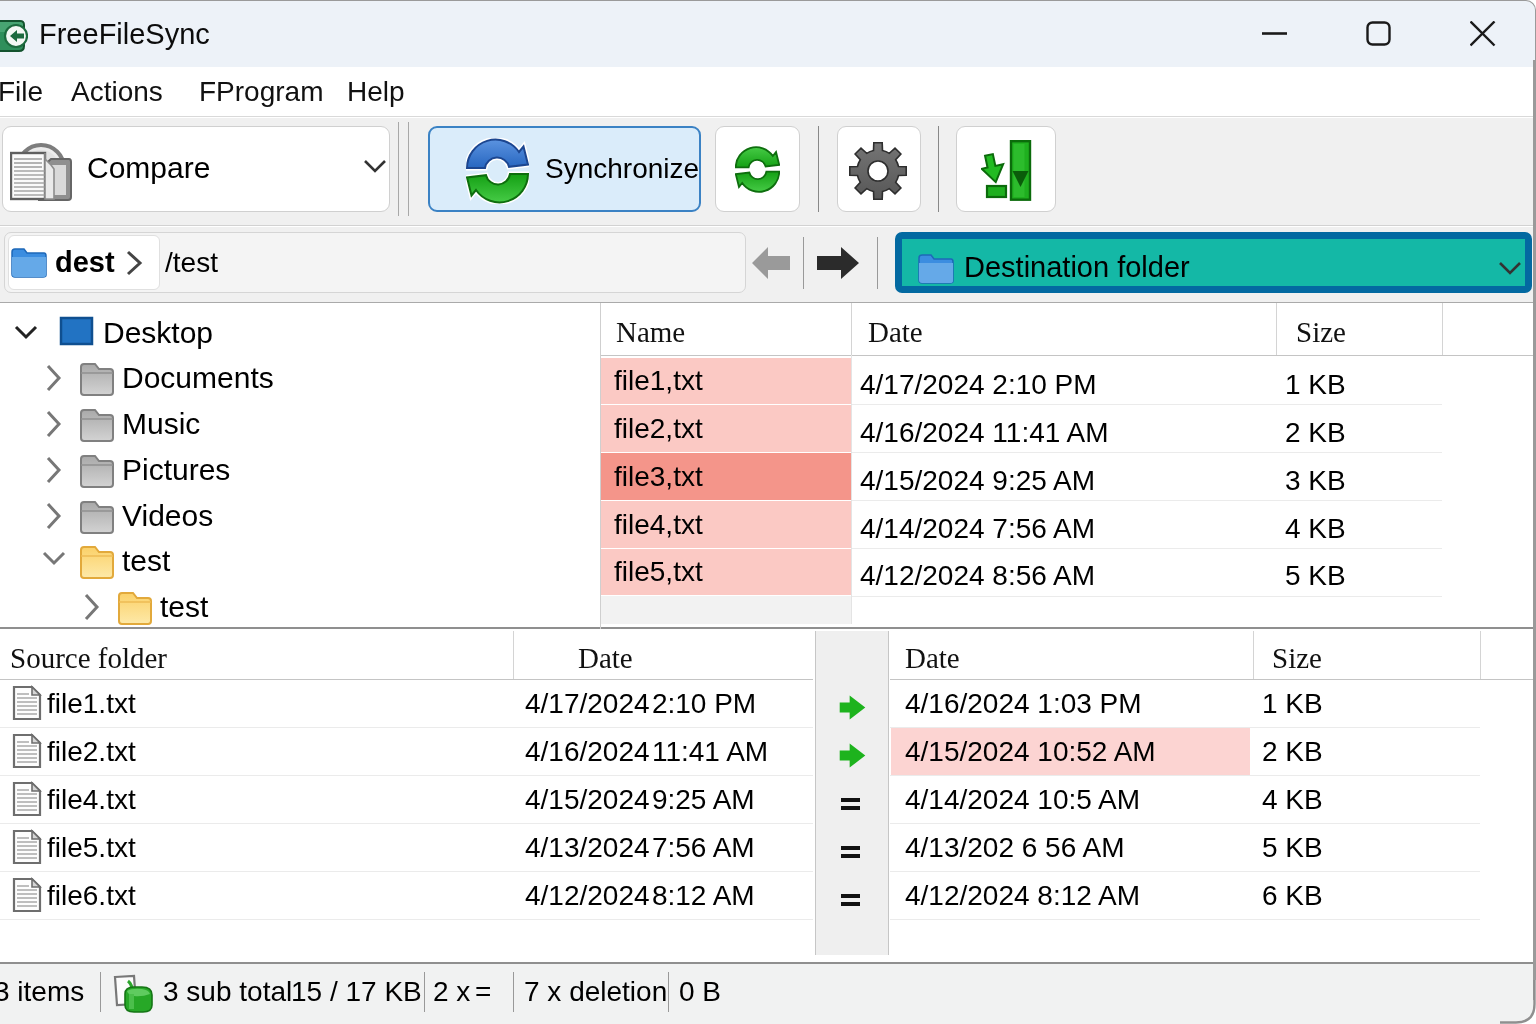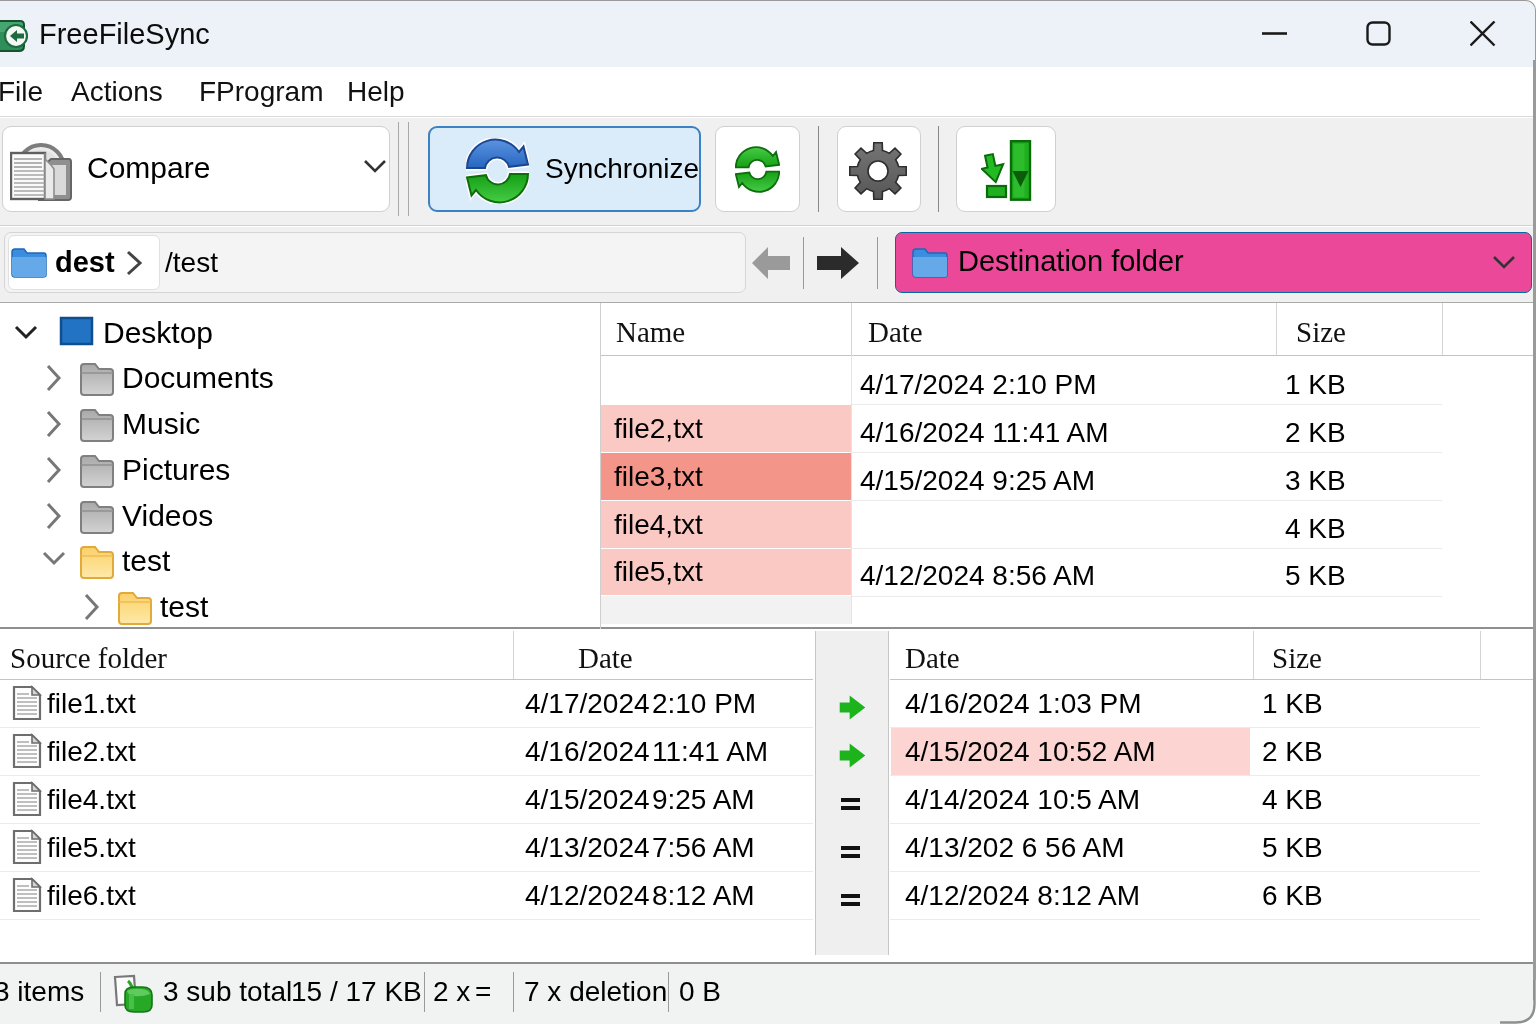--- a/index.html
+++ b/index.html
@@ -25,21 +25,21 @@
 #btn-gear { left:837px; width:84px; }
 #btn-stats { left:956px; width:100px; }
 .tsep { position:absolute; top:4px; width:1px; height:94px; background:#a8a8a8; }
 
 
 #addrrow { left:0; top:227px; width:1534px; height:76px; background:#f0f0f0; border-bottom:1px solid #aaa;padding-left:28px; }
 #pathbox { position:absolute; left:4px; top:5px; width:742px; height:61px; background:#f4f4f4; border:1px solid #d5d5d5; border-radius:7px; }
 #pathchip { position:absolute; left:3px; top:2px; width:152px; height:55px; background:#fff; border:1px solid #e0e0e0; border-radius:6px; }
 #navsep1 { position:absolute; left:803px; top:10px; width:1px; height:52px; background:#999; }
 #navsep2 { position:absolute; left:877px; top:10px; width:1px; height:52px; background:#999; }
-#destbox { position:absolute; left:895px; top:5px; width:637px; height:61px; background:#ec4899; border:1px solid #0369a1; border-radius:7px; }
+#destbox { position:absolute; left:895px; top:5px; width:637px; height:61px; background:#14b8a6; border:7px solid #0369a1; border-radius:7px; }
 
 
 #upperpanel { left:0; top:303px; width:1533px; height:326px; background:#fff; border-bottom:2px solid #8f8f8f; }
 #lowerpanel { left:0; top:631px; width:1533px; height:333px; background:#fff; border-bottom:2px solid #8f8f8f; }
 #rightedge { left:1533px; top:60px; width:3px; height:940px; background:#9a9a9a; }
 .hdr { font-size:29px; color:#111;font-family:Liberation Serif, serif; }
 .cellsep-v { position:absolute; background:#d4d4d4; width:1px; }
 .rowline { position:absolute; height:1px; background:#ebebeb; }
 .pinkcell { position:absolute; left:0px; width:250px; height:47px; background:#fbc9c4; font-size:28px; display:flex; align-items:center; padding-left:13px; }
 .datecell { position:absolute; font-size:28px; }
@@ -263,34 +263,36 @@
 
 <div class="abs" id="uppertable" style="left:601px;top:303px;width:932px;height:324px">
   <div class="hdr" style="position:absolute;left:15px;top:13px">Name</div>
   <div class="hdr" style="position:absolute;left:267px;top:13px">Date</div>
   <div class="hdr" style="position:absolute;left:695px;top:13px">Size</div>
   <div style="position:absolute;left:0;top:52px;width:932px;height:1px;background:#c4c4c4"></div>
   <div class="cellsep-v" style="left:250px;top:0;height:52px"></div>
   <div class="cellsep-v" style="left:675px;top:0;height:52px"></div>
   <div class="cellsep-v" style="left:841px;top:0;height:52px"></div>
 
+  <div class="pinkcell" style="top:55px;height:46px">file1,txt</div>
   <div class="pinkcell" style="top:102px;height:47px">file2,txt</div>
   <div class="pinkcell" style="top:150px;height:47px;background:#f4958a">file3,txt</div>
   <div class="pinkcell" style="top:198px;height:47px">file4,txt</div>
   <div class="pinkcell" style="top:246px;height:46px">file5,txt</div>
   <div style="position:absolute;left:0;top:293px;width:250px;height:28px;background:#f2f2f2"></div>
 
   <div style="position:absolute;left:250px;top:52px;width:1px;height:269px;background:#e4e4e4"></div>
 
   <div class="datecell" style="left:259px;top:66px">4/17/2024 2:10 PM</div>
   <div class="datecell" style="left:684px;top:66px">1 KB</div>
   <div class="datecell" style="left:259px;top:114px">4/16/2024 11:41 AM</div>
   <div class="datecell" style="left:684px;top:114px">2 KB</div>
   <div class="datecell" style="left:259px;top:162px">4/15/2024 9:25 AM</div>
   <div class="datecell" style="left:684px;top:162px">3 KB</div>
+  <div class="datecell" style="left:259px;top:210px">4/14/2024 7:56 AM</div>
   <div class="datecell" style="left:684px;top:210px">4 KB</div>
   <div class="datecell" style="left:259px;top:257px">4/12/2024 8:56 AM</div>
   <div class="datecell" style="left:684px;top:257px">5 KB</div>
 
   <div class="rowline" style="left:251px;top:101px;width:590px"></div>
   <div class="rowline" style="left:251px;top:149px;width:590px"></div>
   <div class="rowline" style="left:251px;top:197px;width:590px"></div>
   <div class="rowline" style="left:251px;top:245px;width:590px"></div>
   <div class="rowline" style="left:251px;top:293px;width:590px"></div>
 </div>

